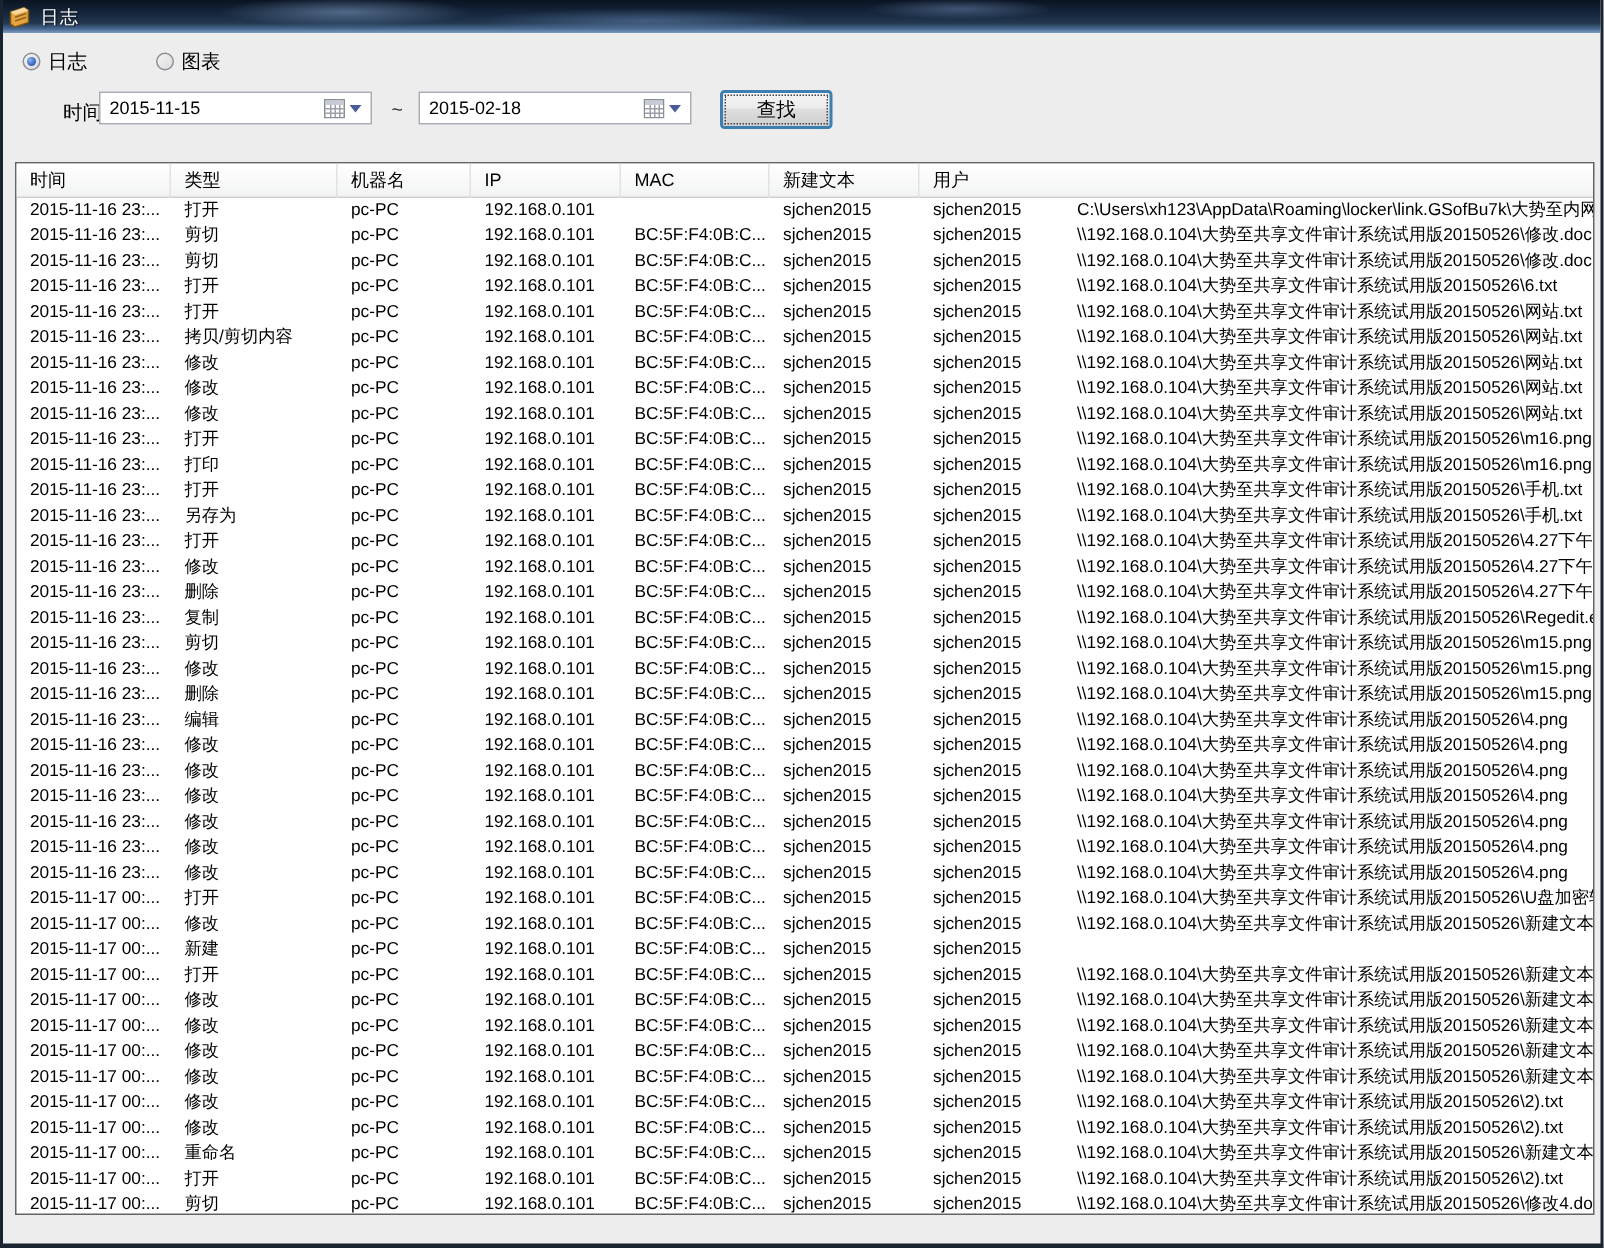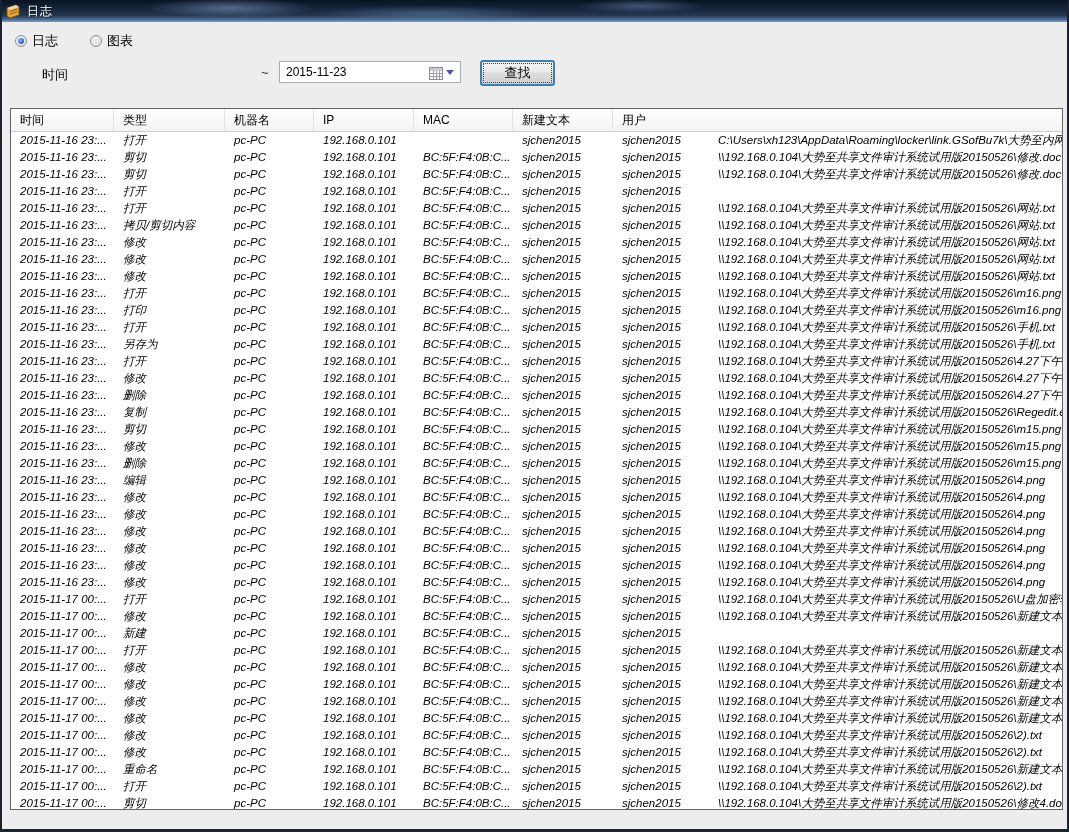--- a/index.html
+++ b/index.html
@@ -60,21 +60,21 @@
     position:absolute;left:8px;top:108px;width:1053px;height:702px;
     background:#fff;border:1px solid var(--table_border,#636363);overflow:hidden;
   }
   .thead{display:flex;height:23px;background:linear-gradient(180deg,#ffffff,#f2f3f4);border-bottom:1px solid #cdcdcd;}
   .hcell{
     flex:0 0 auto;height:23px;line-height:23px;padding-left:9px;
     font-size:12px;color:#000;white-space:nowrap;overflow:hidden;
     border-right:1px solid #e2e2e2;
   }
   .hcell:last-child{border-right:none;}
-  .tbody{position:relative;height:679px;overflow:hidden;font-style:italic;}
+  .tbody{position:relative;height:679px;overflow:hidden;}
   .trow{display:flex;height:17px;}
   .tcell{
     flex:0 0 auto;height:17px;line-height:17px;padding-left:9px;
     font-size:11.5px;color:#000;white-space:nowrap;overflow:hidden;
   }
 </style>
 </head>
 <body>
 
 <div class="window">
@@ -88,32 +88,43 @@
         <line x1="5" y1="10" x2="12.5" y2="7.5" stroke="#8a6420" stroke-width="1"></line>
       </svg>
     </span>
     <span class="title-text">日志</span>
   </div>
 
   <div class="radio-item" style="left:13px;">
     <span class="radio-circle checked"></span>
     <span class="rlabel">日志</span>
   </div>
-  <div class="radio-item" style="left:88px;">
+  <div class="radio-item" style="left:102px;">
     <span class="radio-circle"></span>
     <span class="rlabel">图表</span>
   </div>
 
   <span class="time-label">时间</span>
 
+  <div class="datepicker" style="left:64px;">
+    <span class="date-text">2015-11-15</span>
+    <span class="cal-icon">
+      <svg width="14" height="13" viewBox="0 0 14 13">
+        <rect x="0.5" y="0.5" width="13" height="12" fill="#ffffff" stroke="#8a8f96"></rect>
+        <rect x="1" y="1" width="12" height="3" fill="#c7ccd4"></rect>
+        <path d="M1 6.5h12 M1 9.5h12 M4.5 4v8 M7.5 4v8 M10.5 4v8" stroke="#9aa0a8" stroke-width="1" fill="none"></path>
+      </svg>
+    </span>
+    <span class="drop-arrow"></span>
+  </div>
 
   <span class="tilde">~</span>
 
   <div class="datepicker" style="left:277px;">
-    <span class="date-text">2015-11-23</span>
+    <span class="date-text">2015-02-18</span>
     <span class="cal-icon">
       <svg width="14" height="13" viewBox="0 0 14 13">
         <rect x="0.5" y="0.5" width="13" height="12" fill="#ffffff" stroke="#8a8f96"></rect>
         <rect x="1" y="1" width="12" height="3" fill="#c7ccd4"></rect>
         <path d="M1 6.5h12 M1 9.5h12 M4.5 4v8 M7.5 4v8 M10.5 4v8" stroke="#9aa0a8" stroke-width="1" fill="none"></path>
       </svg>
     </span>
     <span class="drop-arrow"></span>
   </div>
 
@@ -161,20 +172,21 @@
           <div class="tcell" style="width: 355px;">\\192.168.0.104\大势至共享文件审计系统试用版20150526\修改.doc</div>
         </div>
         <div class="trow">
           <div class="tcell" style="width: 103px;">2015-11-16 23:...</div>
           <div class="tcell" style="width: 111px;">打开</div>
           <div class="tcell" style="width: 89px;">pc-PC</div>
           <div class="tcell" style="width: 100px;">192.168.0.101</div>
           <div class="tcell" style="width: 99px;">BC:5F:F4:0B:C...</div>
           <div class="tcell" style="width: 100px;">sjchen2015</div>
           <div class="tcell" style="width: 96px;">sjchen2015</div>
+          <div class="tcell" style="width: 355px;">\\192.168.0.104\大势至共享文件审计系统试用版20150526\6.txt</div>
         </div>
         <div class="trow">
           <div class="tcell" style="width: 103px;">2015-11-16 23:...</div>
           <div class="tcell" style="width: 111px;">打开</div>
           <div class="tcell" style="width: 89px;">pc-PC</div>
           <div class="tcell" style="width: 100px;">192.168.0.101</div>
           <div class="tcell" style="width: 99px;">BC:5F:F4:0B:C...</div>
           <div class="tcell" style="width: 100px;">sjchen2015</div>
           <div class="tcell" style="width: 96px;">sjchen2015</div>
           <div class="tcell" style="width: 355px;">\\192.168.0.104\大势至共享文件审计系统试用版20150526\网站.txt</div>

